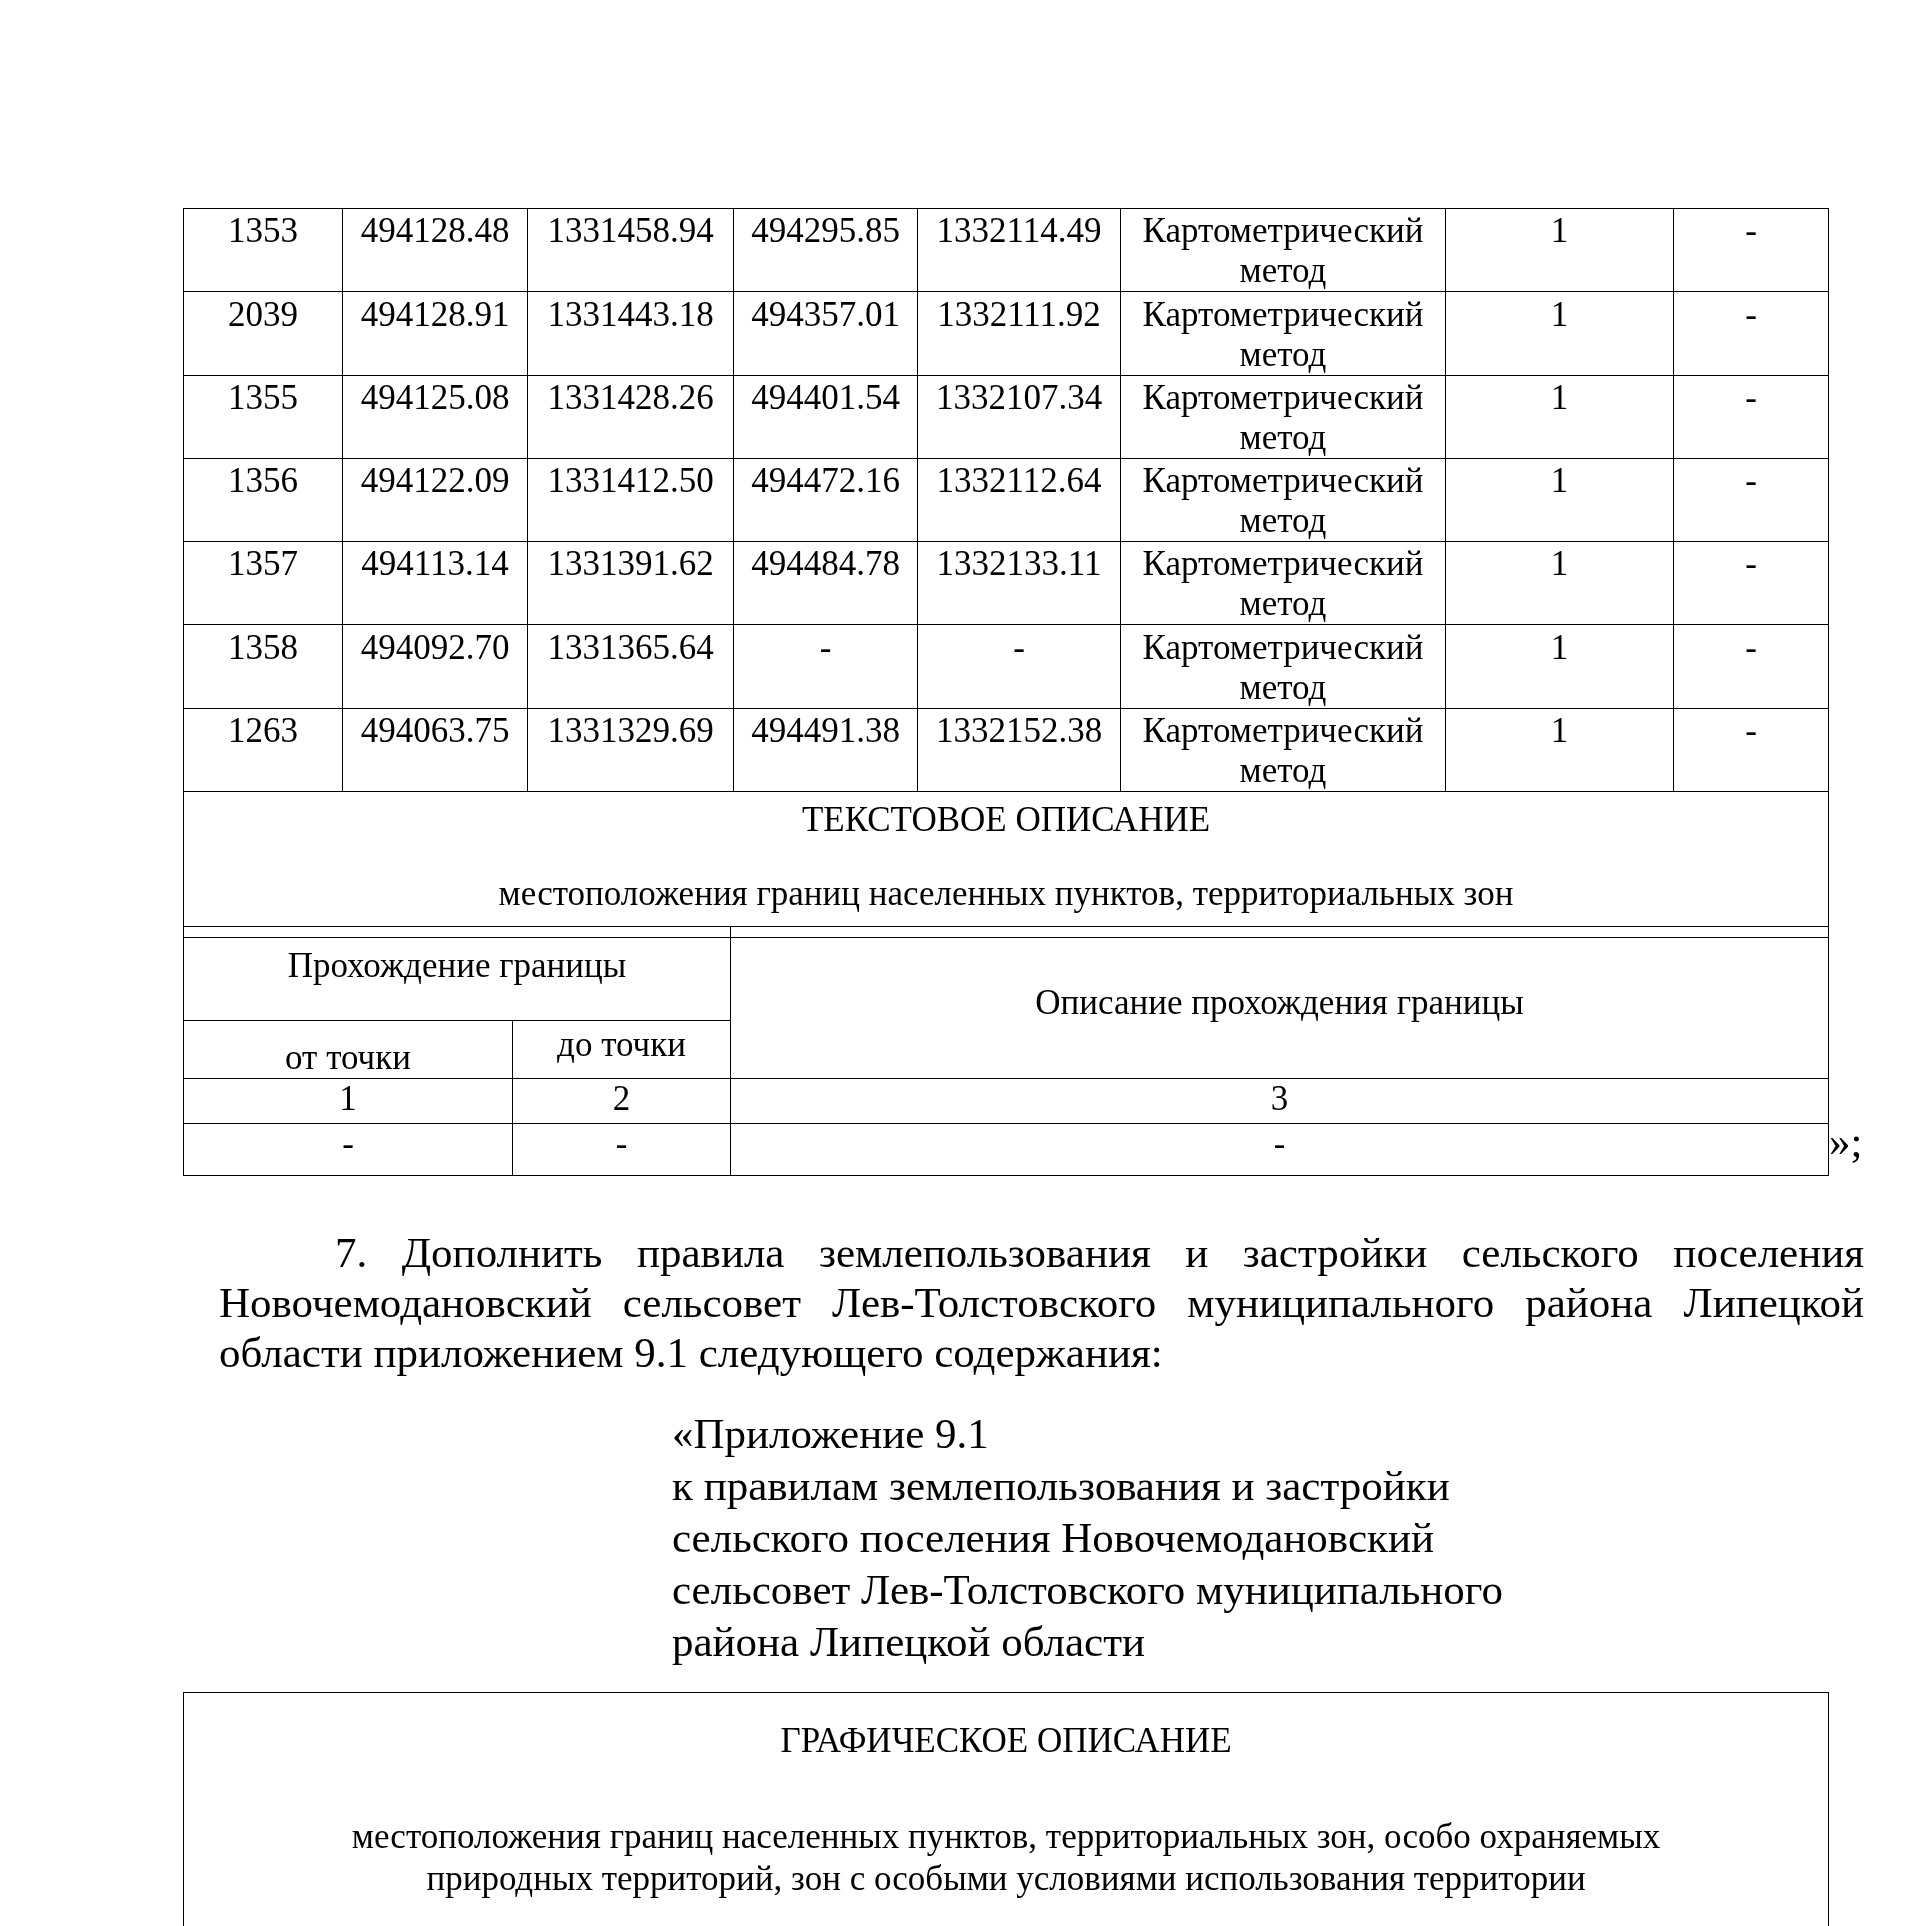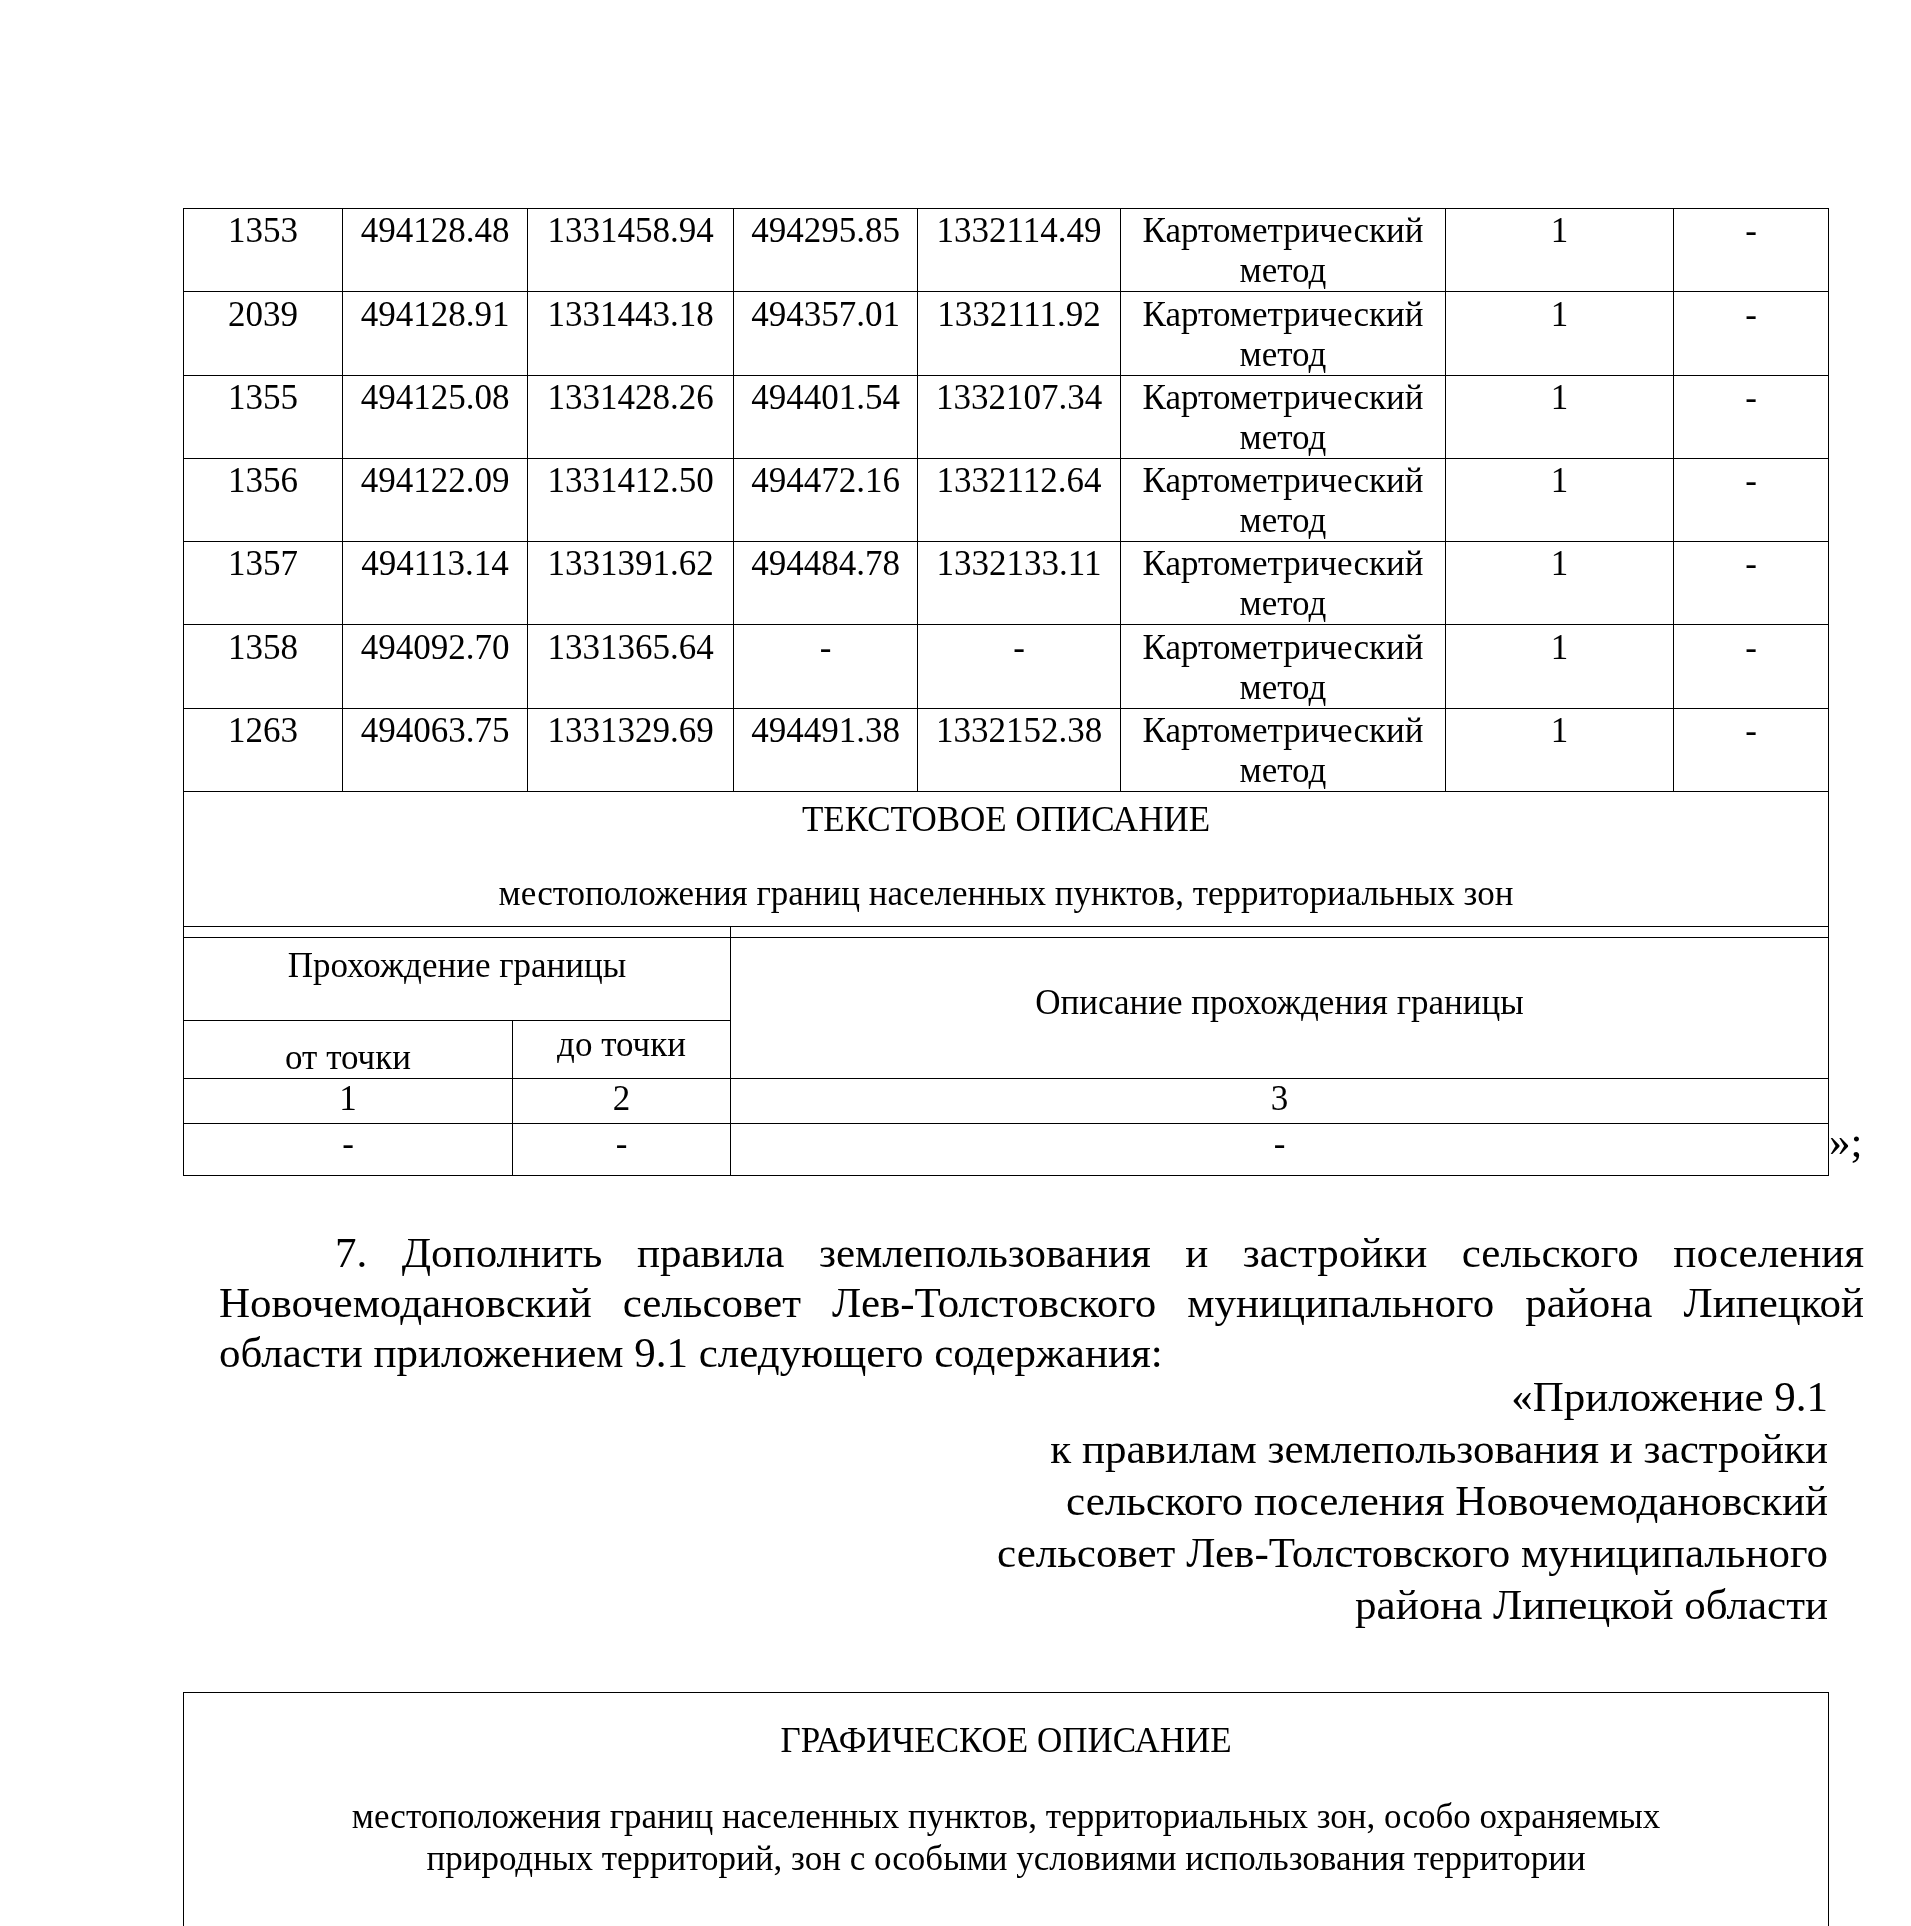--- a/index.html
+++ b/index.html
@@ -9,21 +9,21 @@
   table { border-collapse:collapse; position:absolute; table-layout:fixed; }
   td { border:1.5px solid #000; padding:0; vertical-align:top; text-align:center;
        font-size:35px; line-height:40px; overflow:hidden; }
   #coord-table { left:183px; top:208px; width:1645px; }
   #coord-table td.num { padding-top:2.3px; }
   #coord-table td.method { line-height:40px; padding-top:2.3px; }
   #coord-table tr.row { height:82px; }
   .title-cell { padding-top:7.7px; }
   .para { left:183px; width:1645px; font-size:43px; line-height:50px; text-align:justify;margin-left:36px; }
   .para .indent { display:inline-block; width:116px; }
-  .appendix { right:83px; width:1156px; text-align:right; font-size:43px; line-height:52px; top:1371px; }
+  .appendix { right:83px; width:1156px; font-size:43px; line-height:52px; top:1408px; }
   #graphic-table { left:183px; top:1692px; width:1645px; }
   #graphic-table td { font-size:35px; line-height:42px; }
 </style>
 </head>
 <body>
 
 <table id="coord-table">
   <colgroup>
     <col style="width:159px">
       <col style="width:185px">
@@ -160,20 +160,20 @@
 <table id="graphic-table">
   <colgroup>
       <col style="width:137px">
       <col style="width:869px">
       <col style="width:639px">
     </colgroup>
   <tbody>
       <tr style="height:370px">
     <td colspan="3" style="padding-top:27px">
       <div>ГРАФИЧЕСКОЕ ОПИСАНИЕ</div>
-      <div style="margin:34px 96px 0 96px">местоположения границ населенных пунктов, территориальных зон, особо охраняемых природных территорий, зон с особыми условиями использования территории</div>
+      <div style="margin:54px 96px 0 96px">местоположения границ населенных пунктов, территориальных зон, особо охраняемых природных территорий, зон с особыми условиями использования территории</div>
       <div style="margin:42px 7.7px 0 7.7px">Территориальная зона Р-1.1 - Зона природно-ландшафтных территорий за границами населенного пункта</div>
     </td>
   </tr>
 
 </tbody>
   </table>
 
 
 </body></html>

